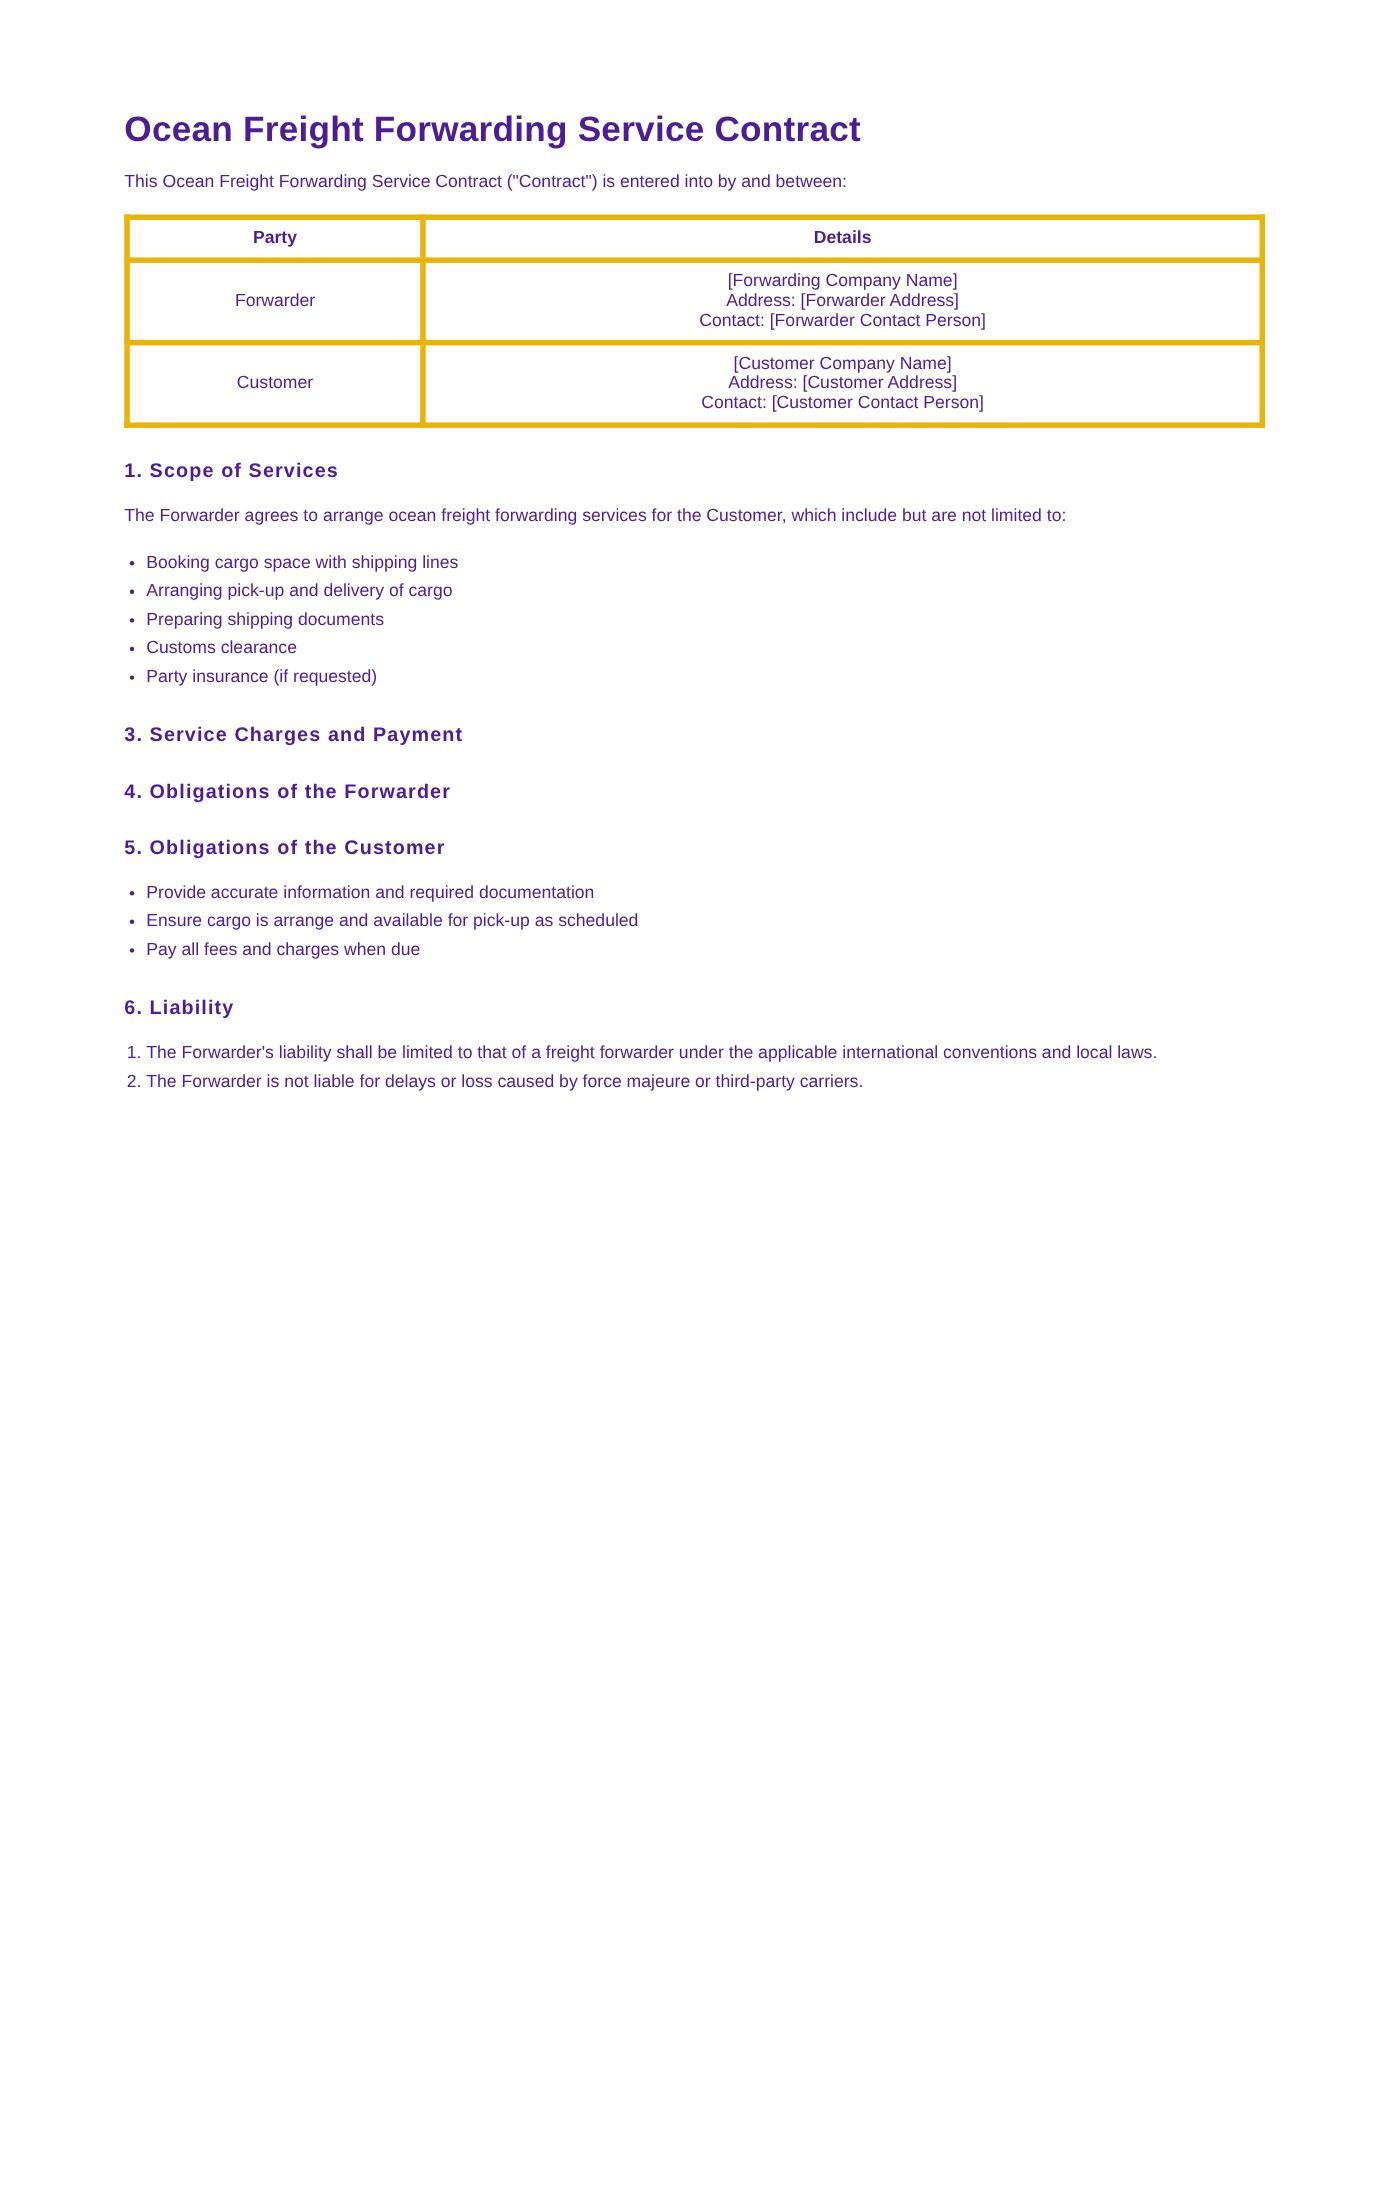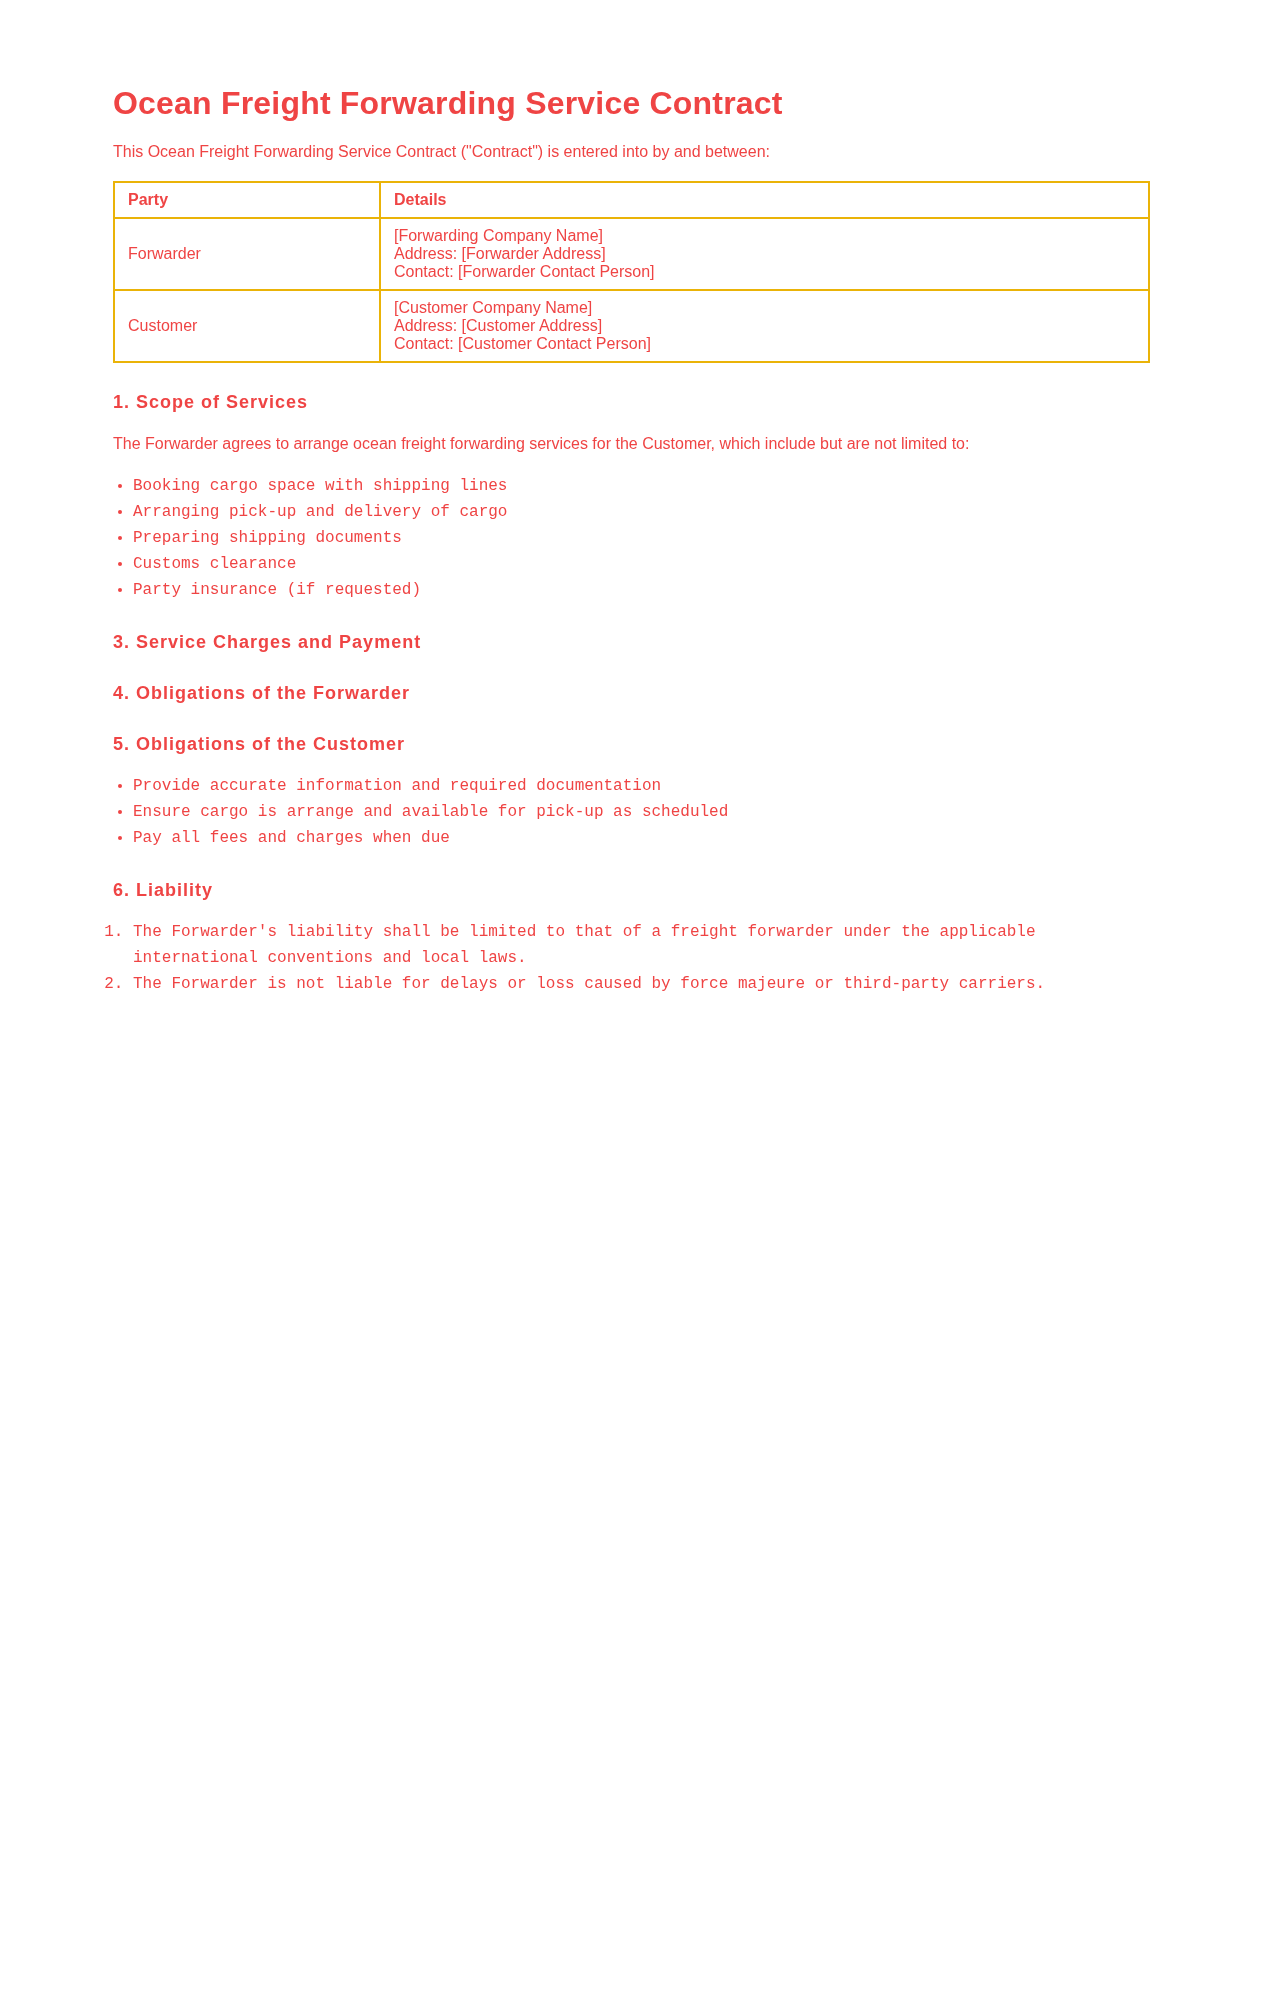--- a/index.html
+++ b/index.html
@@ -18,24 +18,24 @@
       left: 0;
       top: 0;
       width: 1263px;
       height: 1301px;
       overflow: hidden;
       background: #ffffff;
     }
     .doc {
       position: absolute;
       left: 113px;
-      top: 84px;
+      top: 98px;
       width: 1037px;
       font-family: "Liberation Sans", sans-serif;
-      color: #ef4444;
+      color: #4c1d95;
       font-size: 16px;
       line-height: 26px;
     }
     h1 {
       font-size: 32px;
       line-height: 38px;
       font-weight: bold;
       margin: 0 0 17px 0;
       letter-spacing: 0.2px;
     }
@@ -49,33 +49,32 @@
     p {
       margin: 0 0 16px 0;
     }
     p.last { margin-bottom: 0; }
     ul, ol {
       margin: 0;
       padding-left: 20px;
     }
     li {
       line-height: 26px;
-      font-family: Liberation Mono, monospace;
     }
     table {
       border-collapse: collapse;
       width: 1037px;
       margin: 0 0 0 0;
       font-size: 16px;
       line-height: 18px;
     }
     td, th {
-      border: 2px solid #eab308;
+      border: 5px solid #eab308;
       padding: 8px 13px;
-      text-align: left;
+      text-align: center;
       vertical-align: middle;
     }
     th {
       font-weight: bold;
     }
     th.party-col, td.party-col {
       width: 238px;
     }
     .detail-line {
       display: block;

